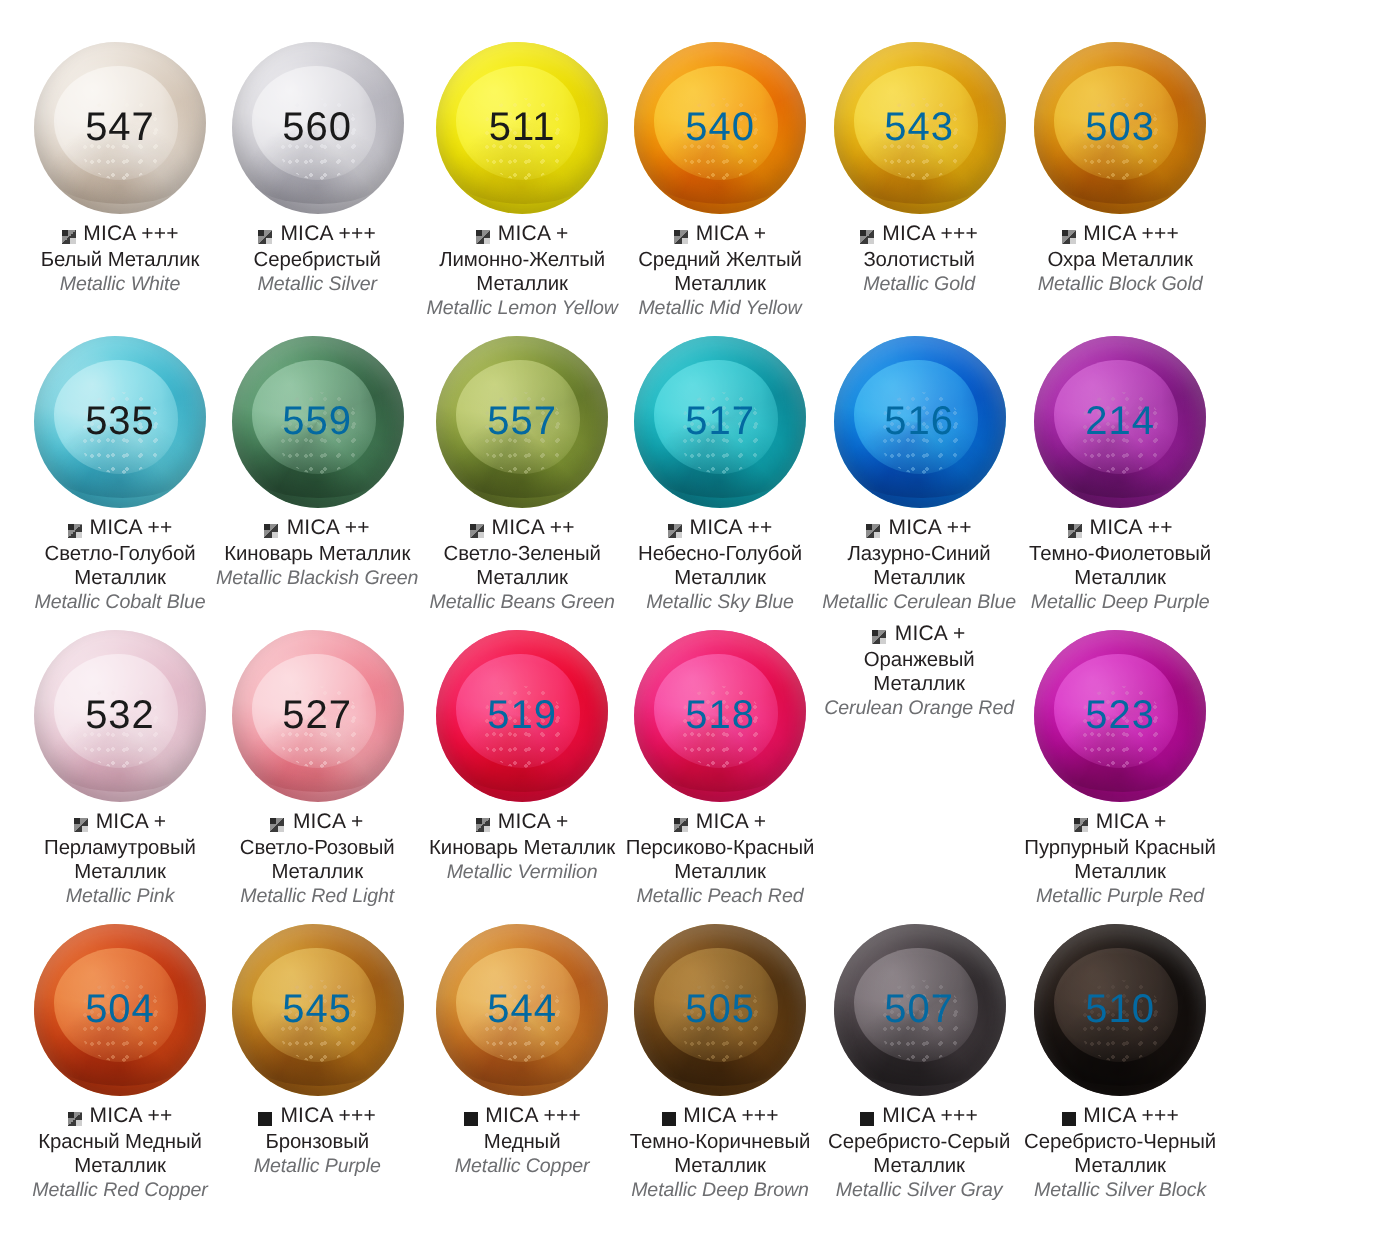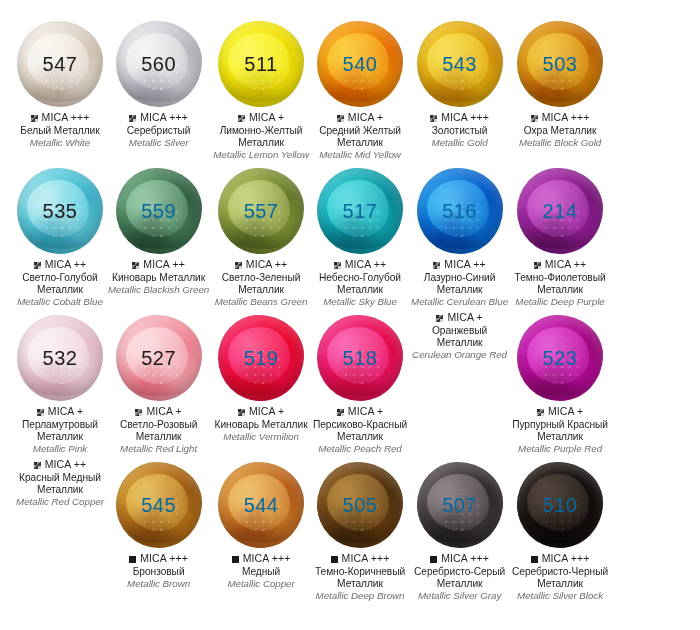--- a/index.html
+++ b/index.html
@@ -546,20 +546,31 @@
         <div class="mica-line">
           <span class="marker checker"></span>
           <span class="mica-text">MICA +</span>
         </div>
         <div class="ru">Пурпурный Красный</div>
         <div class="ru">Металлик</div>
         <div class="en">Metallic Purple Red</div>
       </div>
     </div>
     <div class="cell">
+      <div class="blob-wrap">
+        <div class="blob">
+          <div class="base" style="background: radial-gradient(circle at 34% 28%, rgb(216, 120, 69) 0%, rgb(187, 79, 31) 45%, rgb(140, 53, 16) 100%);"></div>
+          <div class="sw1" style="background: conic-gradient(from 210deg, rgb(140, 53, 16), rgb(216, 120, 69), rgb(187, 79, 31), rgb(140, 53, 16), rgb(216, 120, 69), rgb(140, 53, 16));"></div>
+          <div class="sw2" style="background: radial-gradient(at 40% 35%, rgb(232, 155, 111) 0%, rgb(216, 120, 69) 55%, transparent 100%);"></div>
+          <div class="sw3" style="background: radial-gradient(at 50% 80%, rgb(140, 53, 16) 0%, transparent 72%);"></div>
+          <div class="spark" style="background: radial-gradient(rgb(232, 155, 111) 18%, transparent 19%) 0px 0px / 7px 7px, radial-gradient(rgb(232, 155, 111) 15%, transparent 16%) 3px 4px / 8px 8px;"></div>
+          <div class="rim"></div>
+        </div>
+        <span class="code light">504</span>
+      </div>
       <div class="labels">
         <div class="mica-line">
           <span class="marker checker"></span>
           <span class="mica-text">MICA ++</span>
         </div>
         <div class="ru">Красный Медный</div>
         <div class="ru">Металлик</div>
         <div class="en">Metallic Red Copper</div>
       </div>
     </div>
@@ -574,21 +585,21 @@
           <div class="rim"></div>
         </div>
         <span class="code light">545</span>
       </div>
       <div class="labels">
         <div class="mica-line">
           <span class="marker solid"></span>
           <span class="mica-text">MICA +++</span>
         </div>
         <div class="ru">Бронзовый</div>
-        <div class="en">Metallic Brown</div>
+        <div class="en">Metallic Purple</div>
       </div>
     </div>
     <div class="cell">
       <div class="blob-wrap">
         <div class="blob">
           <div class="base" style="background: radial-gradient(circle at 34% 28%, rgb(212, 155, 89) 0%, rgb(181, 117, 46) 45%, rgb(137, 82, 32) 100%);"></div>
           <div class="sw1" style="background: conic-gradient(from 210deg, rgb(137, 82, 32), rgb(212, 155, 89), rgb(181, 117, 46), rgb(137, 82, 32), rgb(212, 155, 89), rgb(137, 82, 32));"></div>
           <div class="sw2" style="background: radial-gradient(at 40% 35%, rgb(229, 187, 135) 0%, rgb(212, 155, 89) 55%, transparent 100%);"></div>
           <div class="sw3" style="background: radial-gradient(at 50% 80%, rgb(137, 82, 32) 0%, transparent 72%);"></div>
           <div class="spark" style="background: radial-gradient(rgb(229, 187, 135) 18%, transparent 19%) 0px 0px / 7px 7px, radial-gradient(rgb(229, 187, 135) 15%, transparent 16%) 3px 4px / 8px 8px;"></div>

